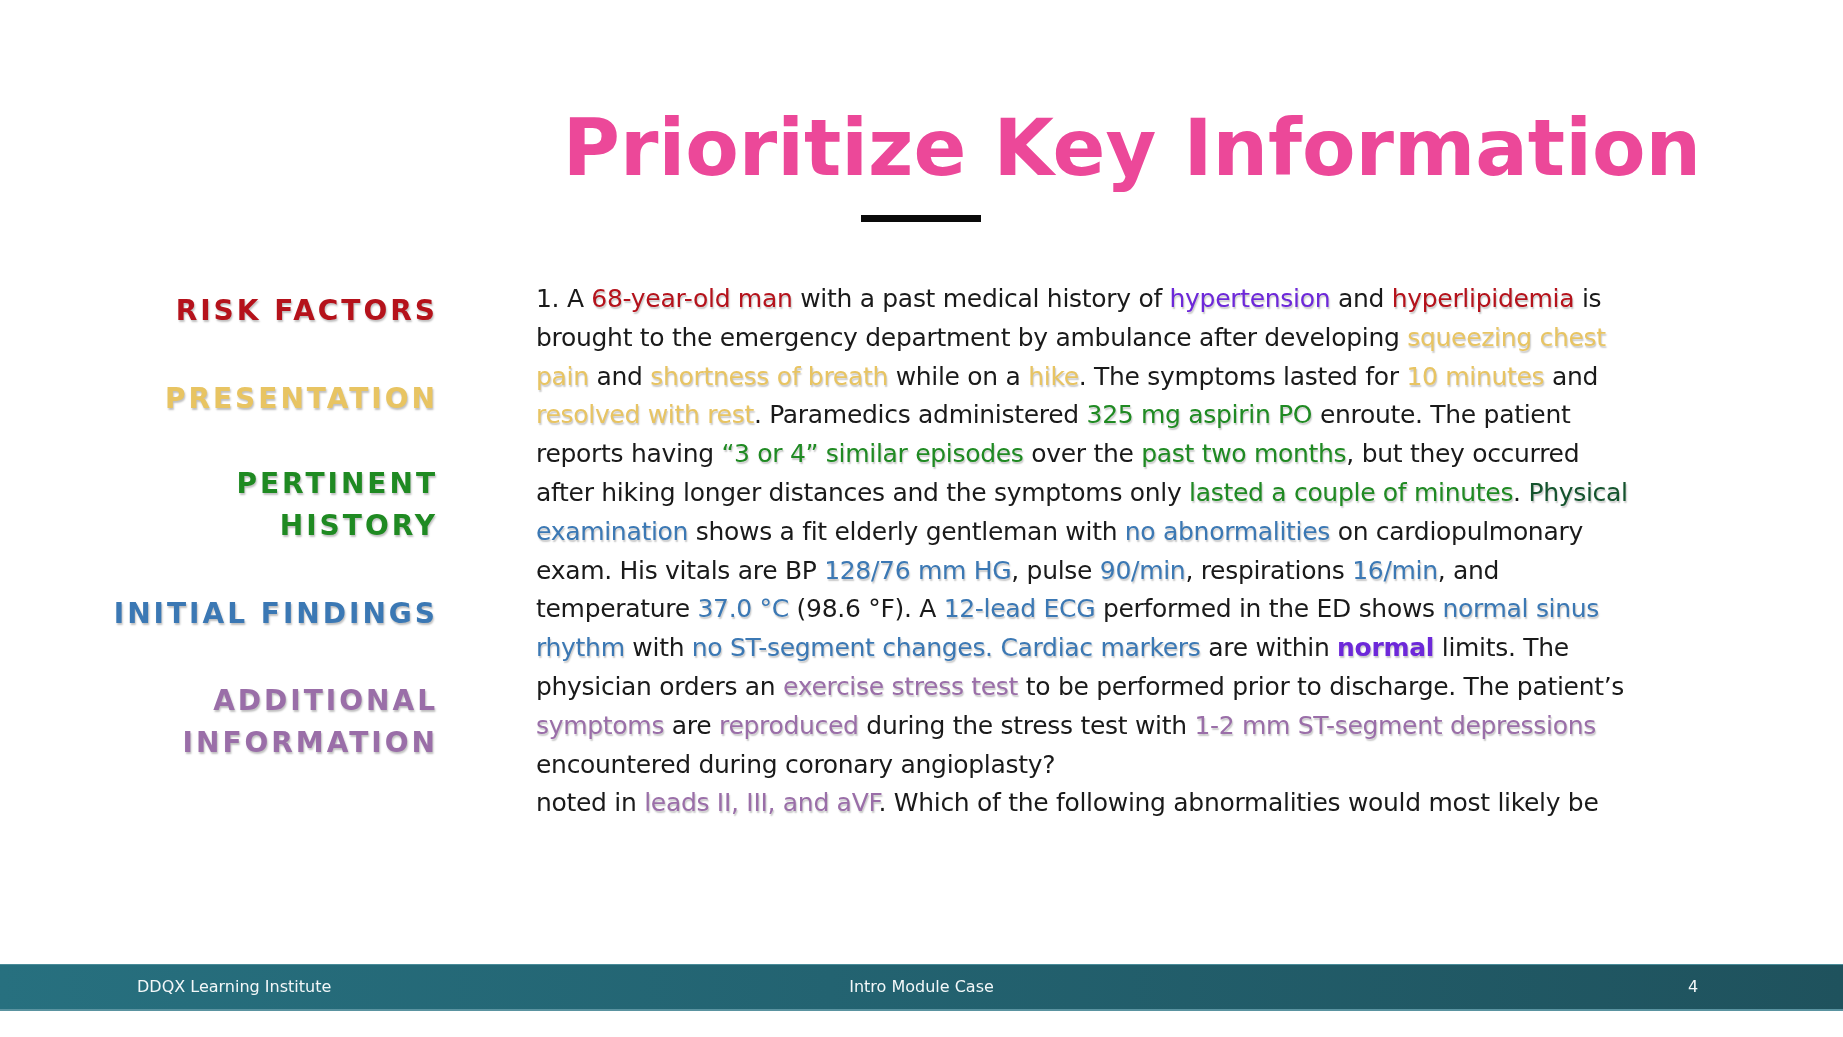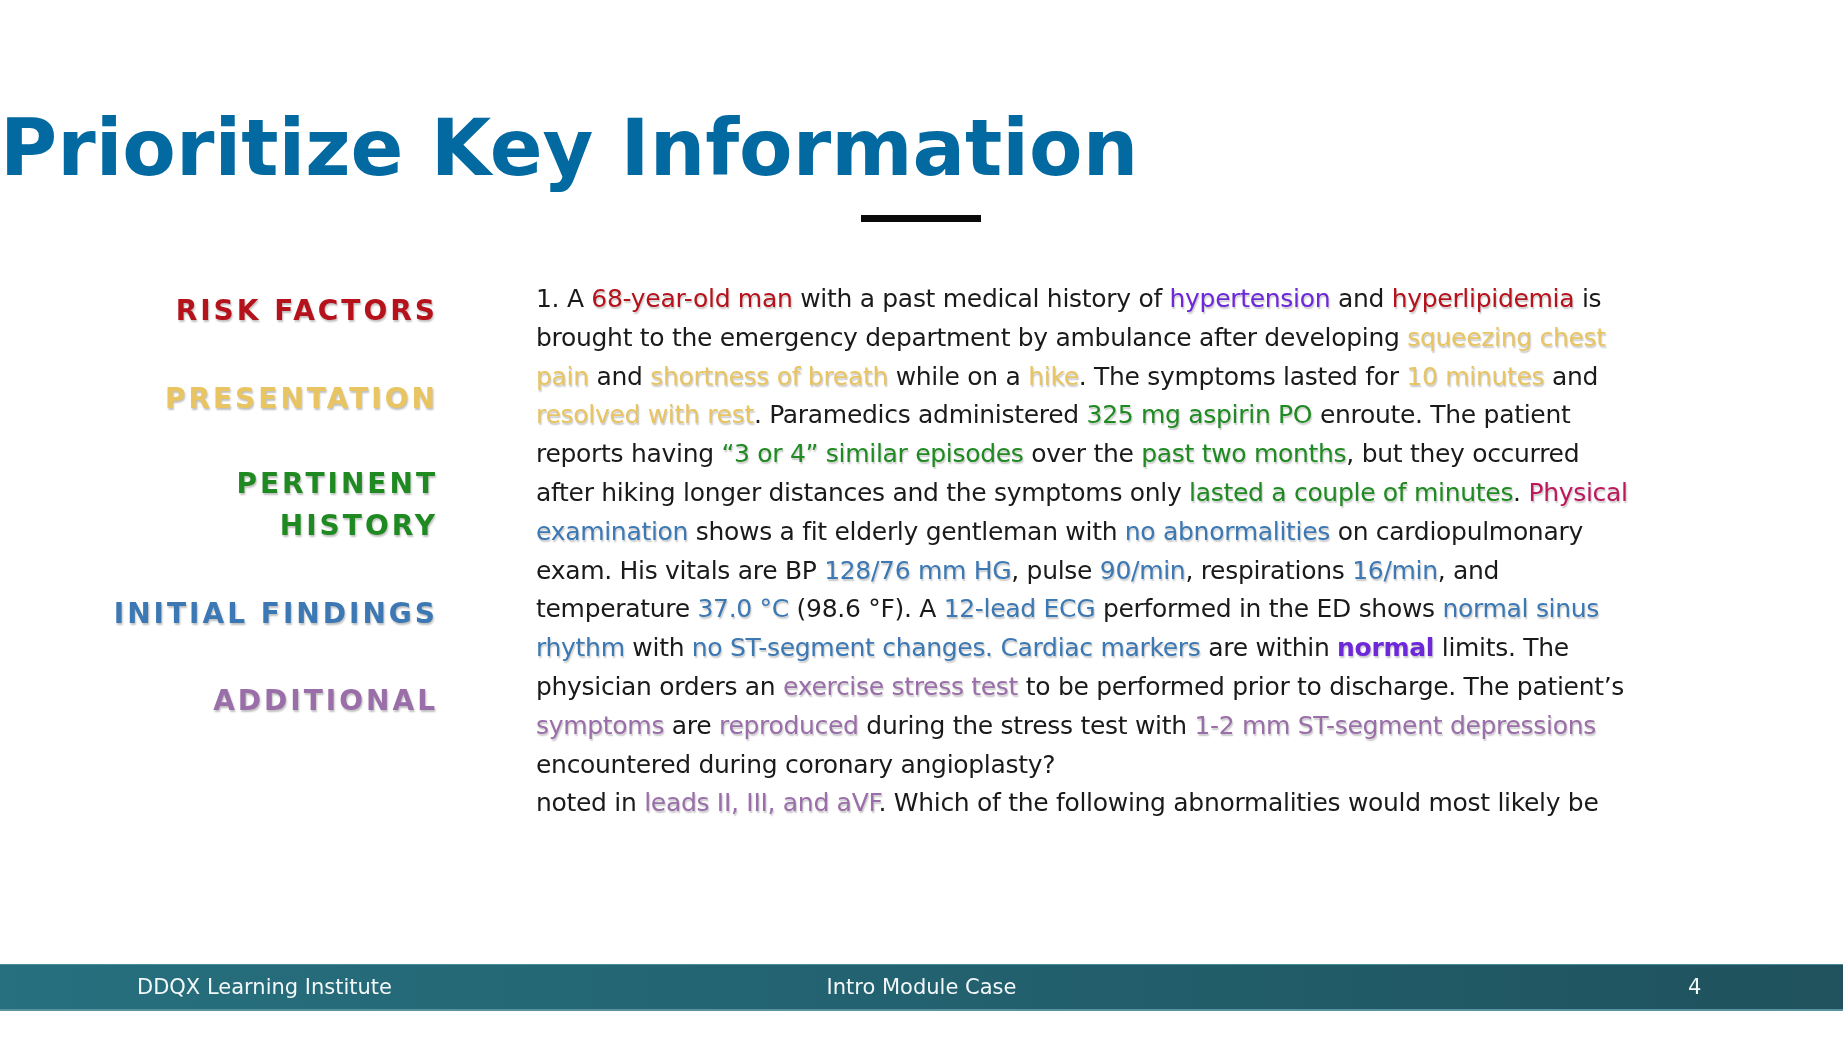--- a/index.html
+++ b/index.html
@@ -19,26 +19,26 @@
     left: 0; top: 0;
     width: 1843px;
     height: 1037px;
     background: #ffffff;
   }
   .title {
     position: absolute;
     left: 0;
     width: 1701px;
     top: 98px;
-    text-align: left;
+    text-align: right;
     font-family: "DejaVu Sans", sans-serif;
     font-weight: bold;
     font-size: 78px;
     line-height: 100px;
-    color: #0369a1;
+    color: #ec4899;
     letter-spacing: 0px;
     margin: 0;
   }
   .title-rule {
     position: absolute;
     left: 861px;
     top: 215px;
     width: 120px;
     height: 7px;
     background: #0a0a0a;
@@ -84,21 +84,21 @@
     left: 0;
     top: 964px;
     width: 1843px;
     height: 47px;
     background: linear-gradient(90deg, #27707f 0%, #236371 45%, #1f525d 100%);
     border-top: 1px solid #4a8c99;
     border-bottom: 2px solid #5a93a0;
     box-sizing: border-box;
     color: #f2f7f8;
     font-family: "DejaVu Sans", sans-serif;
-    font-size: 21px;
+    font-size: 16px;
   }
   .footer span {
     position: absolute;
     top: 0;
     line-height: 44px;
     white-space: nowrap;
   }
   .footer .left { left: 137px; }
   .footer .center { left: 0; width: 1843px; text-align: center; }
   .footer .right { left: 1688px; }
@@ -120,30 +120,31 @@
     </div>
     <div class="legend-label" style="top:463px;">
       <span style="color: rgb(31, 138, 34);">PERTINENT</span><br>
       <span style="color: rgb(31, 138, 34);">HISTORY</span>
     </div>
     <div class="legend-label" style="top:593px;">
       <span style="color: rgb(59, 120, 180);">INITIAL FINDINGS</span>
     </div>
     <div class="legend-label" style="top:680px;">
       <span style="color: rgb(154, 110, 168); margin-left: 26px;">ADDITIONAL</span><br>
+      <span style="color: rgb(154, 110, 168);">INFORMATION</span>
     </div>
   </div>
 
   <div class="body-text" id="question-body">
       <div class="line"><span class="seg">1. A </span><span class="seg hl" style="color: rgb(181, 18, 27);">68-year-old man</span><span class="seg"> with a past medical history of </span><span class="seg hl" style="color: #6d28d9;">hypertension</span><span class="seg"> and </span><span class="seg hl" style="color: rgb(181, 18, 27);">hyperlipidemia</span><span class="seg"> is</span></div>
       <div class="line"><span class="seg">brought to the emergency department by ambulance after developing </span><span class="seg hl" style="color: rgb(232, 196, 98);">squeezing chest</span></div>
       <div class="line"><span class="seg hl" style="color: rgb(232, 196, 98);">pain</span><span class="seg"> and </span><span class="seg hl" style="color: rgb(232, 196, 98);">shortness of breath</span><span class="seg"> while on a </span><span class="seg hl" style="color: rgb(232, 196, 98);">hike</span><span class="seg">. The symptoms lasted for </span><span class="seg hl" style="color: rgb(232, 196, 98);">10 minutes</span><span class="seg"> and</span></div>
       <div class="line"><span class="seg hl" style="color: rgb(232, 196, 98);">resolved with rest</span><span class="seg">. Paramedics administered </span><span class="seg hl" style="color: rgb(31, 138, 34);">325 mg aspirin PO</span><span class="seg"> enroute. The patient</span></div>
       <div class="line"><span class="seg">reports having </span><span class="seg hl" style="color: rgb(31, 138, 34);">“3 or 4” similar episodes</span><span class="seg"> over the </span><span class="seg hl" style="color: rgb(31, 138, 34); margin-top: 12px;">past two months</span><span class="seg">, but they occurred</span></div>
-      <div class="line"><span class="seg">after hiking longer distances and the symptoms only </span><span class="seg hl" style="color: rgb(31, 138, 34);">lasted a couple of minutes</span><span class="seg">. </span><span class="seg hl" style="color: #be185d; margin-top: 8px;">Physical</span></div>
+      <div class="line"><span class="seg">after hiking longer distances and the symptoms only </span><span class="seg hl" style="color: rgb(31, 138, 34);">lasted a couple of minutes</span><span class="seg">. </span><span class="seg hl" style="color: #14532d; margin-top: 8px;">Physical</span></div>
       <div class="line"><span class="seg hl" style="color: rgb(59, 120, 180);">examination</span><span class="seg"> shows a fit elderly gentleman with </span><span class="seg hl" style="color: rgb(59, 120, 180);">no abnormalities</span><span class="seg"> on cardiopulmonary</span></div>
       <div class="line"><span class="seg">exam. His vitals are BP </span><span class="seg hl" style="color: rgb(59, 120, 180);">128/76 mm HG</span><span class="seg">, pulse </span><span class="seg hl" style="color: rgb(59, 120, 180);">90/min</span><span class="seg">, respirations </span><span class="seg hl" style="color: rgb(59, 120, 180);">16/min</span><span class="seg">, and</span></div>
       <div class="line"><span class="seg">temperature </span><span class="seg hl" style="color: rgb(59, 120, 180);">37.0 °C</span><span class="seg"> (98.6 °F). A </span><span class="seg hl" style="color: rgb(59, 120, 180);">12-lead ECG</span><span class="seg"> performed in the ED shows </span><span class="seg hl" style="color: rgb(59, 120, 180);">normal sinus</span></div>
       <div class="line"><span class="seg hl" style="color: rgb(59, 120, 180);">rhythm</span><span class="seg"> with </span><span class="seg hl" style="color: rgb(59, 120, 180);">no ST-segment changes. Cardiac markers</span><span class="seg"> are within </span><span class="seg hl" style="color: #6d28d9; font-weight: bold;">normal</span><span class="seg"> limits. The</span></div>
       <div class="line"><span class="seg">physician orders an </span><span class="seg hl" style="color: rgb(154, 110, 168);">exercise stress test</span><span class="seg"> to be performed prior to discharge. The patient’s</span></div>
       <div class="line"><span class="seg hl" style="color: rgb(154, 110, 168);">symptoms</span><span class="seg"> are </span><span class="seg hl" style="color: rgb(154, 110, 168);">reproduced</span><span class="seg"> during the stress test with </span><span class="seg hl" style="color: rgb(154, 110, 168);">1-2 mm ST-segment depressions</span></div>
       <div class="line"><span class="seg">encountered during coronary angioplasty?</span></div>
       <div class="line"><span class="seg">noted in </span><span class="seg hl" style="color: rgb(154, 110, 168);">leads II, III, and aVF</span><span class="seg">. Which of the following abnormalities would most likely be</span></div>
     </div>
 

